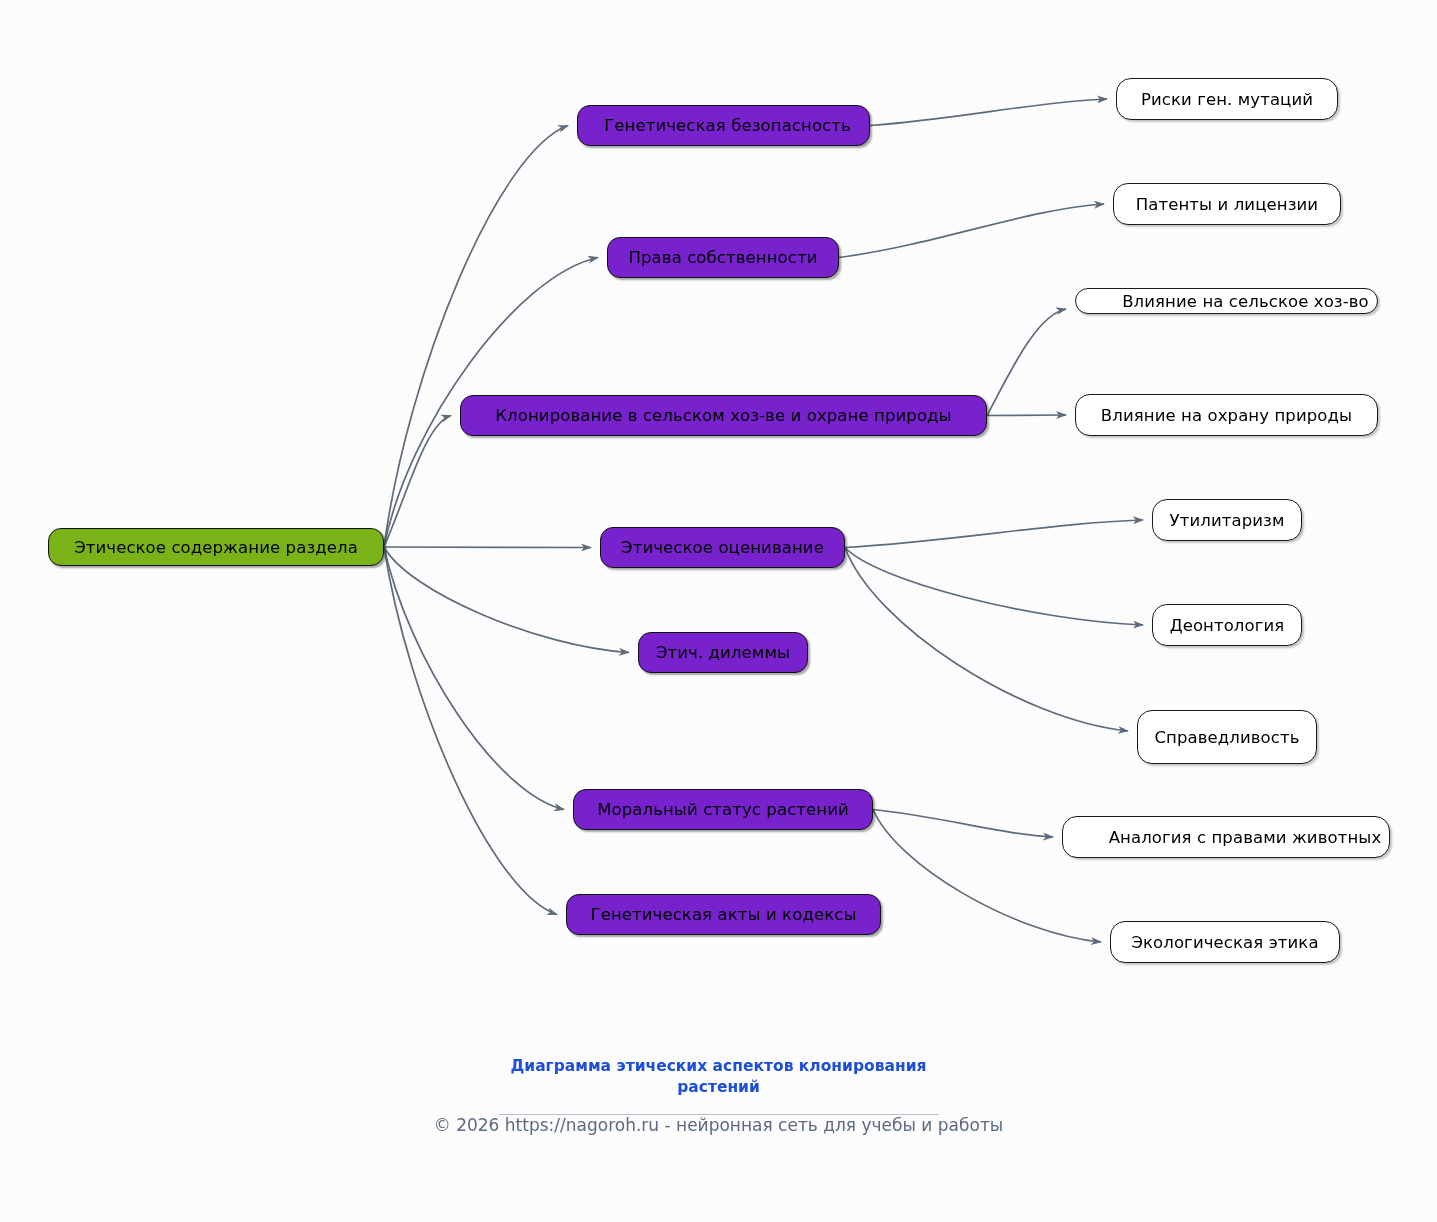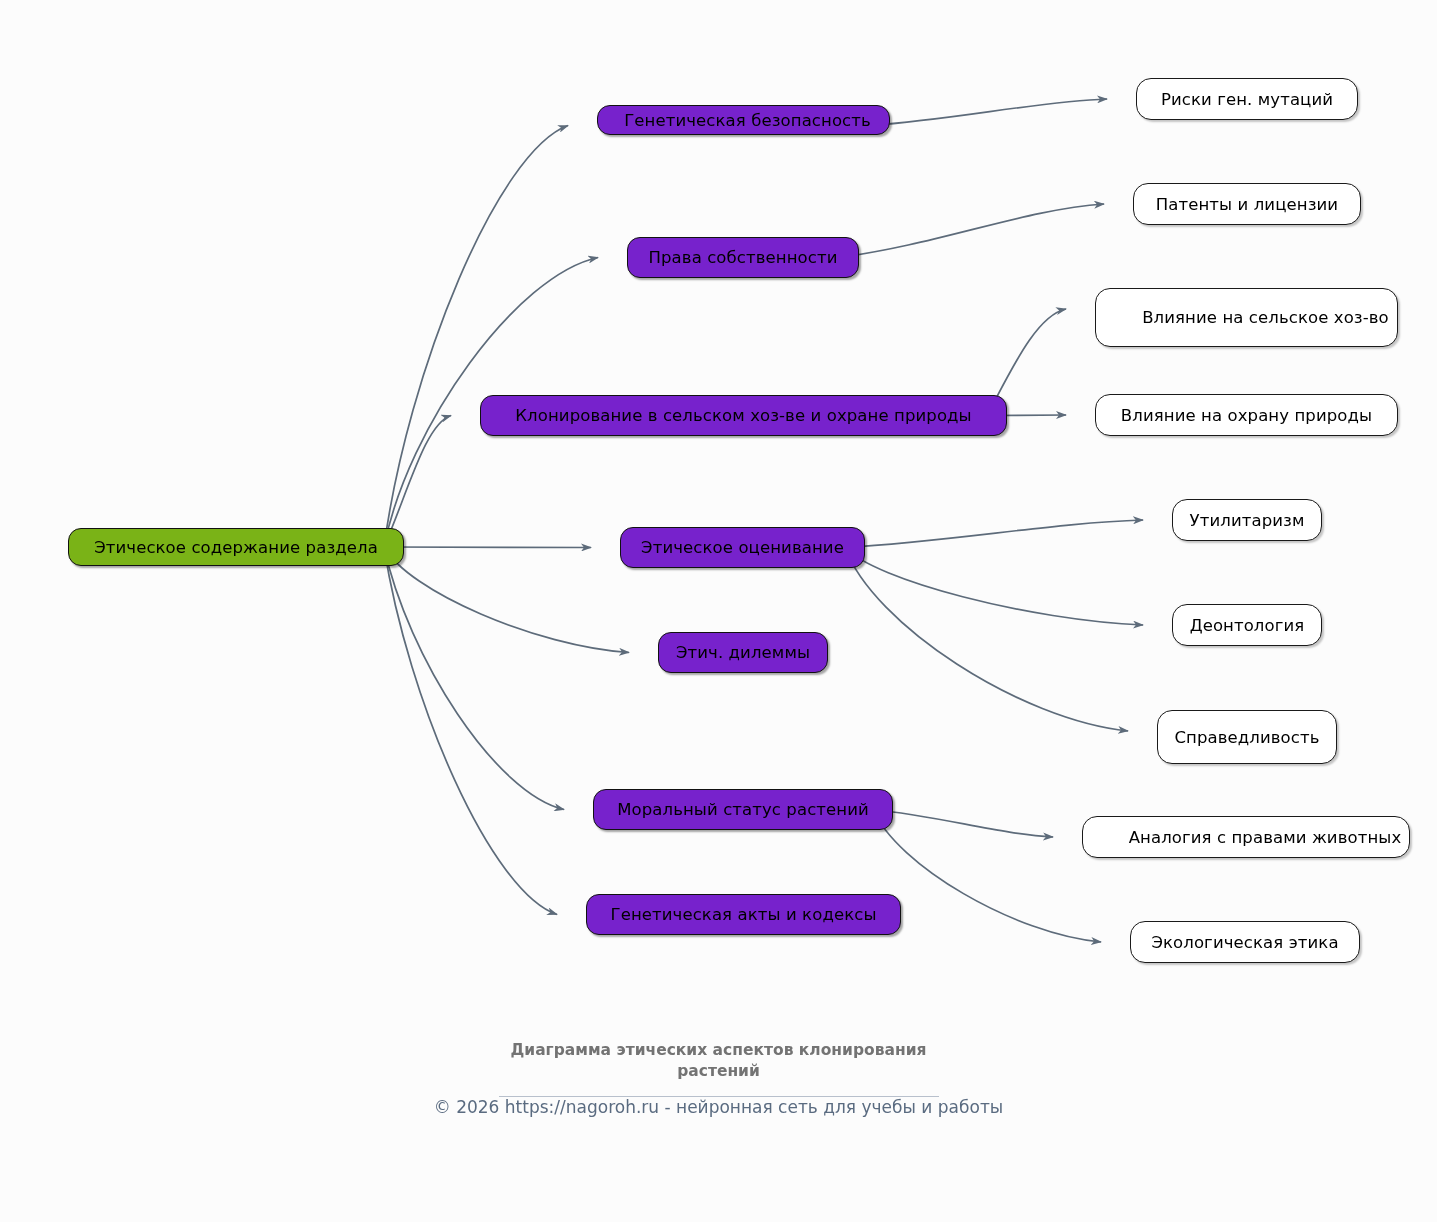--- a/index.html
+++ b/index.html
@@ -27,21 +27,20 @@
     position: absolute;
     box-sizing: border-box;
     display: flex;
     align-items: center;
     justify-content: center;
     white-space: nowrap;
     border-radius: 13px;
     font-size: 16.5px;
     letter-spacing: 0.1px;
     color: #000000;
-    margin-left: 20px;
   }
   .node-root {
     background: #7ab317;
     border: 1.6px solid #111111;
     box-shadow: 2px 2px 2px rgba(0,0,0,0.35);
   }
   .node-branch {
     background: #7722cc;
     border: 1.6px solid #111111;
     box-shadow: 2px 2px 2px rgba(0,0,0,0.35);
@@ -55,24 +54,24 @@
   #footer {
     position: absolute;
     left: 0;
     width: 1437px;
     top: 1040px;
     text-align: center;
   }
   #footer-title {
     font-size: 15.5px;
     font-weight: bold;
-    color: #737373;
+    color: #1d4ed8;
     line-height: 1.35;
     max-width: 500px;
-    margin: 0 auto;
+    margin: 16px auto;
   }
   #footer-rule {
     width: 440px;
     height: 0;
     margin: 14px auto 0 auto;
     border-top: 1.5px solid #b8c0cc;
   }
   #footer-copy {
     font-size: 17px;
     color: #5a6b80;
@@ -106,21 +105,21 @@
         <path d="M 845,547.5 C 873.3,624.5699999999999 1020.46,719.99 1128,731" fill="none" stroke="#5d6b7a" stroke-width="1.7" marker-end="url(#arrowhead)"></path>
         <path d="M 873,809.5 C 941.4,816.375 999,834.25 1053,837" fill="none" stroke="#5d6b7a" stroke-width="1.7" marker-end="url(#arrowhead)"></path>
         <path d="M 873,809.5 C 897,865.15 1014.36,934.05 1101,942" fill="none" stroke="#5d6b7a" stroke-width="1.7" marker-end="url(#arrowhead)"></path>
       </g>
   </svg>
 
   <div id="node-layer">
       <div class="node node-root" style="left: 48px; top: 528px; width: 336px; height: 38px;">
         <span>Этическое содержание раздела</span>
       </div>
-      <div class="node node-branch" style="left: 577px; top: 105px; width: 293px; height: 30px; padding-left: 8px;">
+      <div class="node node-branch" style="left: 577px; top: 105px; width: 293px; height: 41px; padding-left: 8px;">
         <span>Генетическая безопасность</span>
       </div>
       <div class="node node-branch" style="left: 607px; top: 237px; width: 232px; height: 41px;">
         <span>Права собственности</span>
       </div>
       <div class="node node-branch" style="left: 460px; top: 395px; width: 527px; height: 41px;">
         <span>Клонирование в сельском хоз-ве и охране природы</span>
       </div>
       <div class="node node-branch" style="left: 600px; top: 527px; width: 245px; height: 41px;">
         <span>Этическое оценивание</span>
@@ -133,21 +132,21 @@
       </div>
       <div class="node node-branch" style="left: 566px; top: 894px; width: 315px; height: 41px;">
         <span>Генетическая акты и кодексы</span>
       </div>
       <div class="node node-leaf" style="left: 1116px; top: 78px; width: 222px; height: 42px;">
         <span>Риски ген. мутаций</span>
       </div>
       <div class="node node-leaf" style="left: 1113px; top: 183px; width: 228px; height: 42px;">
         <span>Патенты и лицензии</span>
       </div>
-      <div class="node node-leaf" style="left: 1075px; top: 288px; width: 303px; height: 59px; padding-left: 38px;">
+      <div class="node node-leaf" style="left: 1075px; top: 288px; width: 303px; height: 26px; padding-left: 38px;">
         <span>Влияние на сельское хоз-во</span>
       </div>
       <div class="node node-leaf" style="left: 1075px; top: 394px; width: 303px; height: 42px;">
         <span>Влияние на охрану природы</span>
       </div>
       <div class="node node-leaf" style="left: 1152px; top: 499px; width: 150px; height: 42px;">
         <span>Утилитаризм</span>
       </div>
       <div class="node node-leaf" style="left: 1152px; top: 604px; width: 150px; height: 42px;">
         <span>Деонтология</span>

